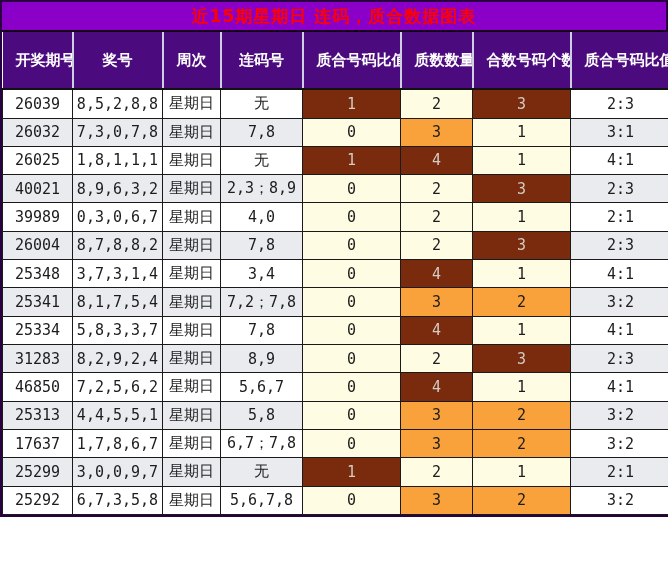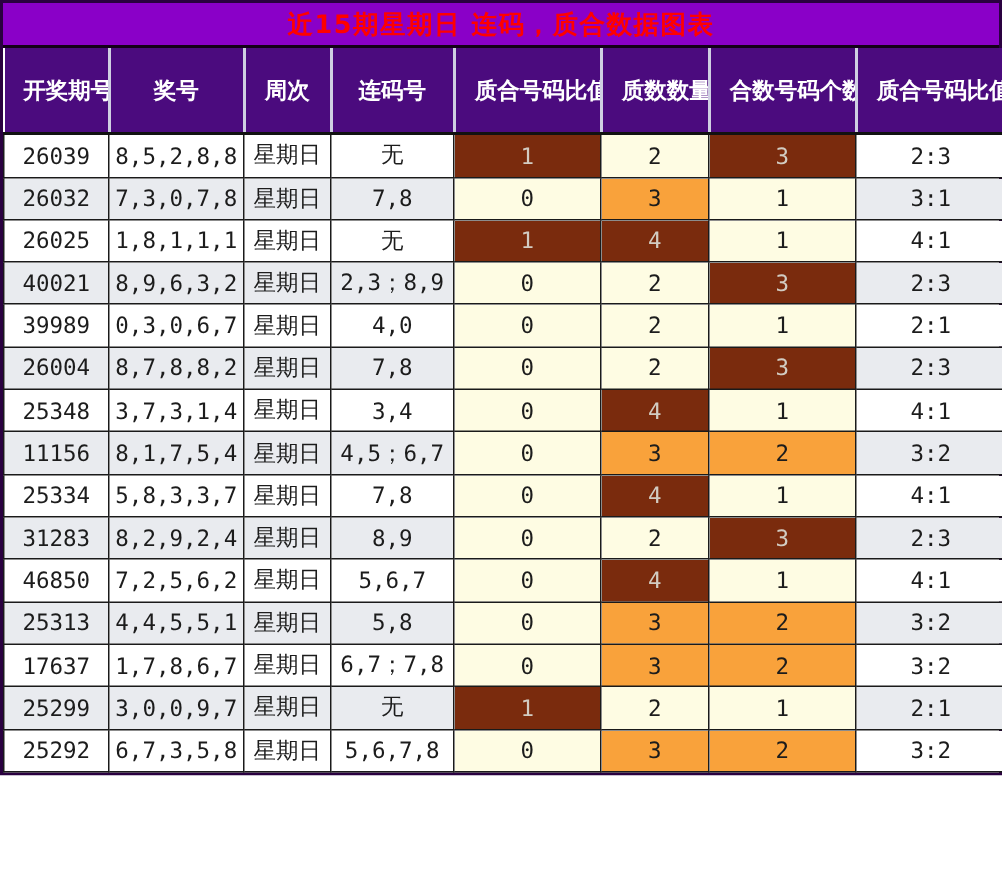--- a/index.html
+++ b/index.html
@@ -130,24 +130,24 @@
           <td class="mono stripe">25348</td>
           <td class="mono stripe">3,7,3,1,4</td>
           <td class="stripe">星期日</td>
           <td class="mono stripe">3,4</td>
           <td class="mono" style="background: rgb(254, 252, 227);">0</td>
           <td class="mono light-text" style="background: rgb(122, 43, 13);">4</td>
           <td class="mono" style="background: rgb(254, 252, 227);">1</td>
           <td class="mono stripe">4:1</td>
         </tr>
         <tr>
-          <td class="mono stripe">11156</td>
+          <td class="mono stripe">25341</td>
           <td class="mono stripe">8,1,7,5,4</td>
           <td class="stripe">星期日</td>
-          <td class="mono stripe">4,5；6,7</td>
+          <td class="mono stripe">7,2；7,8</td>
           <td class="mono" style="background: rgb(254, 252, 227);">0</td>
           <td class="mono" style="background: rgb(249, 162, 59);">3</td>
           <td class="mono" style="background: rgb(249, 162, 59);">2</td>
           <td class="mono stripe">3:2</td>
         </tr>
         <tr>
           <td class="mono stripe">25334</td>
           <td class="mono stripe">5,8,3,3,7</td>
           <td class="stripe">星期日</td>
           <td class="mono stripe">7,8</td>

